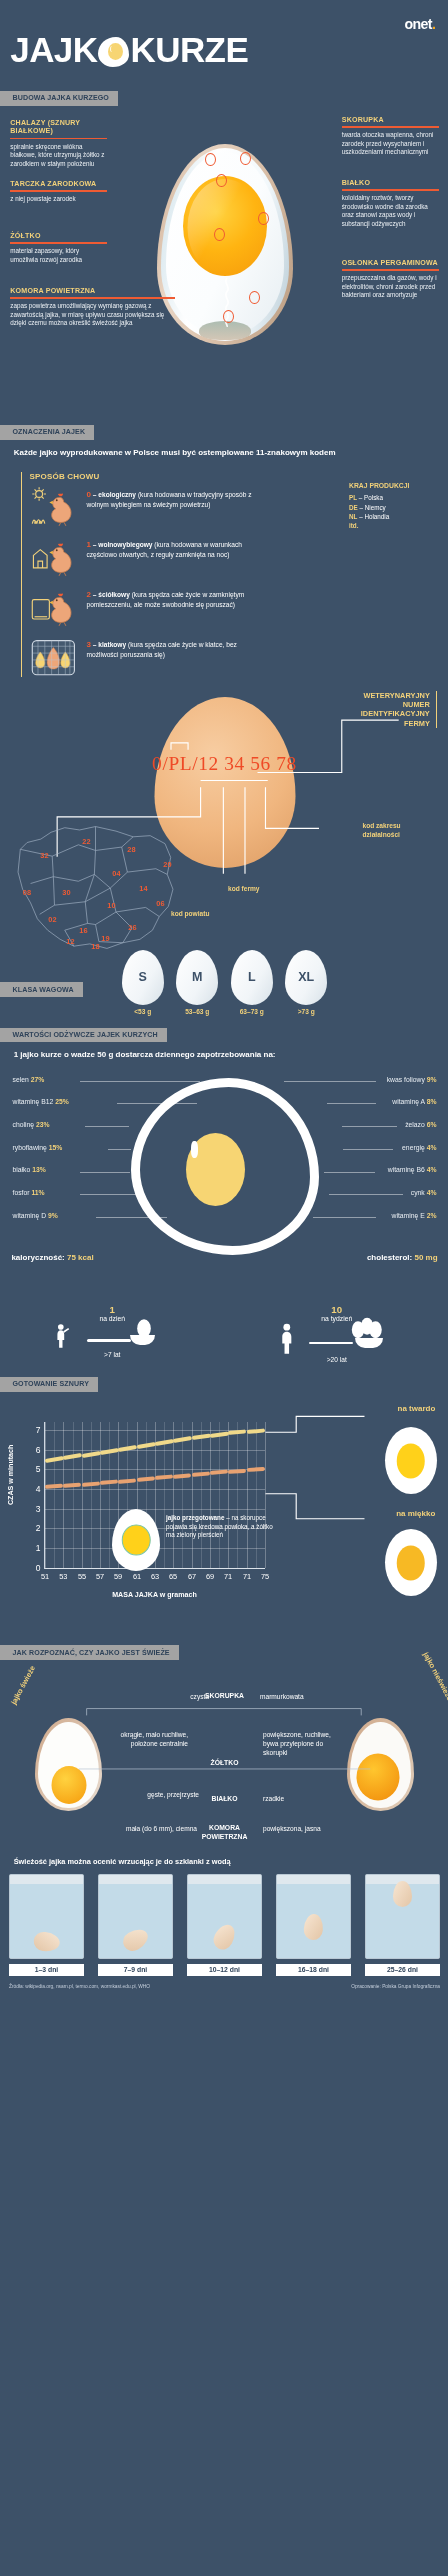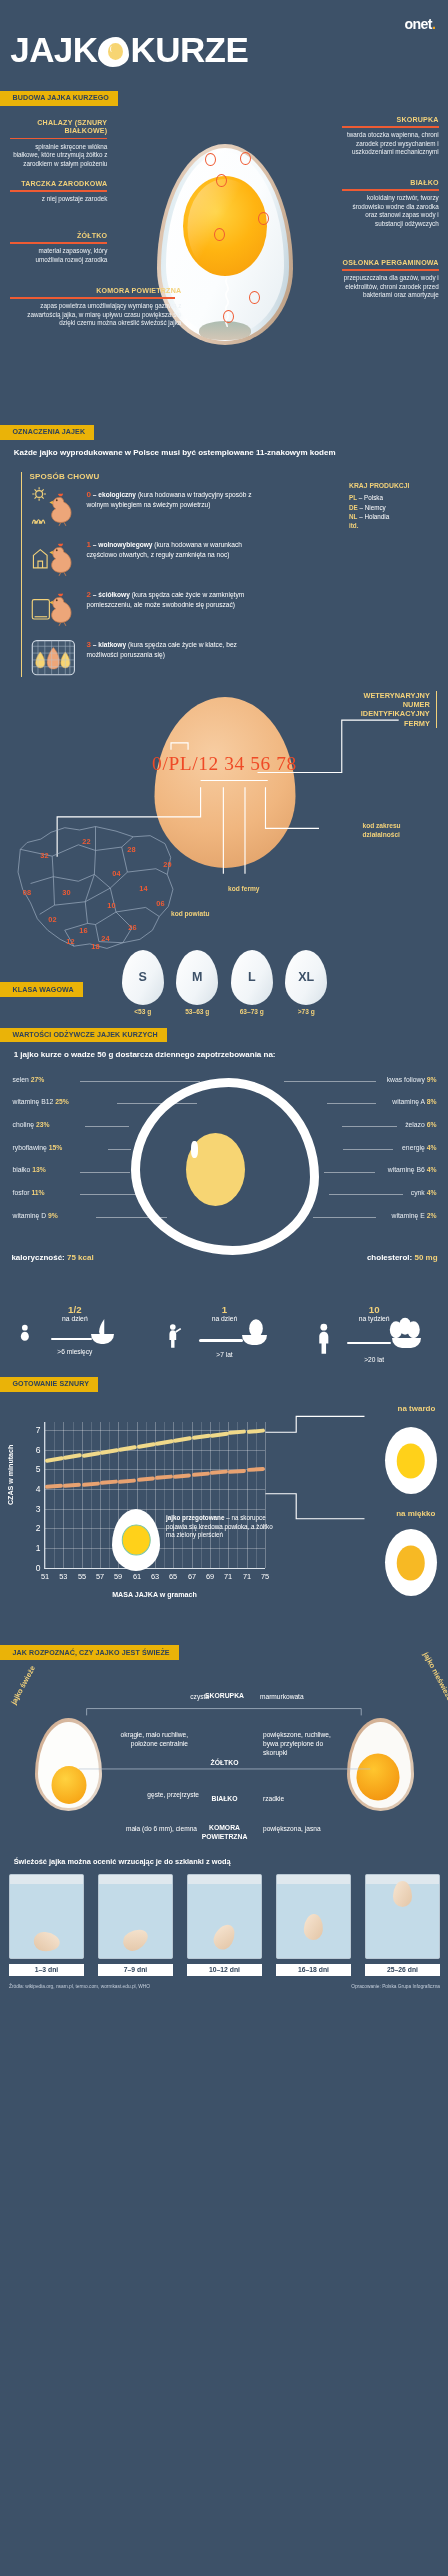--- a/index.html
+++ b/index.html
@@ -14,31 +14,31 @@
   .header { position:relative; height:91px; }
   .onet { position:absolute; right:13.7px; top:16px; font-size:14.2px; font-weight:bold; letter-spacing:-0.6px; color:#fff; }
   .onet .dot { color:#f7a81b; }
   .title { position:absolute; left:10.3px; top:32px; font-size:35px; font-weight:bold; letter-spacing:-0.6px; line-height:1; }
   .title .eggglyph { display:inline-block; width:31px; height:30px; position:relative; vertical-align:-4.6px; margin:0 1.1px; }
   .title .eggglyph .w { position:absolute; inset:0; background:#fff; border-radius:58% 42% 52% 48% / 55% 60% 40% 45%; }
   .title .eggglyph .y { position:absolute; left:9.7px; top:6.8px; width:15px; height:17px; background:#f7d573; border-radius:50%; }
   .title .eggglyph .y:after{content:"";position:absolute;left:1.7px;top:2.3px;width:3.4px;height:6.8px;border-left:1.7px solid #fff;border-radius:60%;opacity:.85;}
 
   
-  .banner { background:#eab308; color:#2e4259; font-weight:bold; font-size:7.1px;
+  .banner { background:#a3a3a3; color:#2e4259; font-weight:bold; font-size:7.1px;
             letter-spacing:0.1px; display:inline-block; padding:3.4px 9px 3.4px 12.5px; }
   .banner-wrap { margin:0 0 0 0; }
 
   .yellow { color:#f2d17a; }
   .heading-y { color:#f2d17a; font-weight:bold; font-size:7.1px; letter-spacing:0.2px; }
   .rule { height:1.7px; background:#ef5b33; margin:2.3px 0 3.4px 0; }
   .body-s { font-size:6.3px; line-height:1.35; color:#eef2f6; }
 
   
-  .anatomy { position:relative; height:319px;text-align:right; }
+  .anatomy { position:relative; height:319px; }
   .lbl { position:absolute; width:97px; }
   .eggbig { position:absolute; left:50%; top:38px; transform:translateX(-50%);
             width:136px; height:201px; }
   .shell { position:absolute; inset:0; border-radius:50% 50% 50% 50% / 62% 62% 38% 38%;
            background:linear-gradient(105deg,#caa88c,#e8d5c4 25%,#d9bfa8 60%,#b99b80);
            box-shadow:0 0 0 0 #000; }
   .shellin { position:absolute; left:4px; top:4px; right:4px; bottom:4px;
              border-radius:50% 50% 50% 50% / 62% 62% 38% 38%;
              background:linear-gradient(100deg,#cfe2ea,#ffffff 35%,#f2f8fb 70%,#b9ccd6); }
   .albumen { position:absolute; left:9px; top:8.5px; right:9px; bottom:8.5px;
@@ -400,21 +400,21 @@
       <div class="mapcode" style="left:153px; top:38px;">20</div>
       <div class="mapcode" style="left:12.5px; top:66px;">08</div>
       <div class="mapcode" style="left:84px; top:47px;padding-left:18px;">04</div>
       <div class="mapcode" style="left:52px; top:66px;">30</div>
       <div class="mapcode" style="left:129px; top:62px;">14</div>
       <div class="mapcode" style="left:97px; top:79px;">10</div>
       <div class="mapcode" style="left:38px; top:93px;">02</div>
       <div class="mapcode" style="left:69px; top:104px;">16</div>
       <div class="mapcode" style="left:146px; top:77px;">06</div>
       <div class="mapcode" style="left:118px; top:101px;">26</div>
-      <div class="mapcode" style="left:91px; top:112px;">24</div>
+      <div class="mapcode" style="left:91px; top:112px;">19</div>
       <div class="mapcode" style="left:56px; top:115px;">12</div>
       <div class="mapcode" style="left:81px; top:120px;">18</div>
     </div>
   </div>
 
   <div class="banner-wrap">
     <div class="banner">KLASA WAGOWA</div>
   </div>
   <div style="position:relative; margin-top:-52px;">
     <div class="sizes">
@@ -485,40 +485,20 @@
     <div class="ndash" style="right:73px; top:152px; width:63px;"></div>
 
     <div class="kcal" style="position:absolute; left:0; right:0; top:188px;">
       <div><span>kaloryczność:</span> <span class="yellow">75 kcal</span></div>
       <div><span>cholesterol:</span> <span class="yellow">50 mg</span></div>
     </div>
   </div>
 
 
   <div class="persons">
-    <div class="person">
-      <div class="cnt">1/2</div>
-      <div class="per">na dzień</div>
-      <div style="display:flex;align-items:center;justify-content:center;gap:2.3px;margin-top:1.1px;">
-        <svg width="13.7" height="23" viewBox="0 0 24 40">
-          <circle cx="12" cy="8" r="5" fill="#fff"></circle>
-            <path d="M12 15c-5 0-7 5-7 9s3 7 7 7 7-3 7-7-2-9-7-9z" fill="#fff"></path>
-        </svg>
-        <div class="spoon" style="width:63px;">
-          <div class="handle" style="width:41px;"></div>
-          <div class="bowl" style="width:23px;"></div>
-          <div class="eggs" style="right:3.4px;top:-9px;">
-            <svg width="12.5" height="17" viewBox="0 0 22 30">
-                <path d="M11 0C5 8 2 16 2 22c0 5 4 8 9 8V0z" fill="#fff"></path>
-              </svg>
-          </div>
-        </div>
-      </div>
-      <div class="age">&gt;6 miesięcy</div>
-    </div>
 
     <div class="person">
       <div class="cnt">1</div>
       <div class="per">na dzień</div>
       <div style="display:flex;align-items:center;justify-content:center;gap:2.3px;margin-top:1.1px;">
         <svg width="15" height="26" viewBox="0 0 26 46">
           <circle cx="10" cy="7" r="5" fill="#fff"></circle>
             <path d="M10 13c-4 0-6 3-6 7v10h3v14h6V30h3V20c0-4-2-7-6-7z" fill="#fff"></path>
           <path d="M15 16l9-6" stroke="#fff" stroke-width="3"></path>
         </svg>

